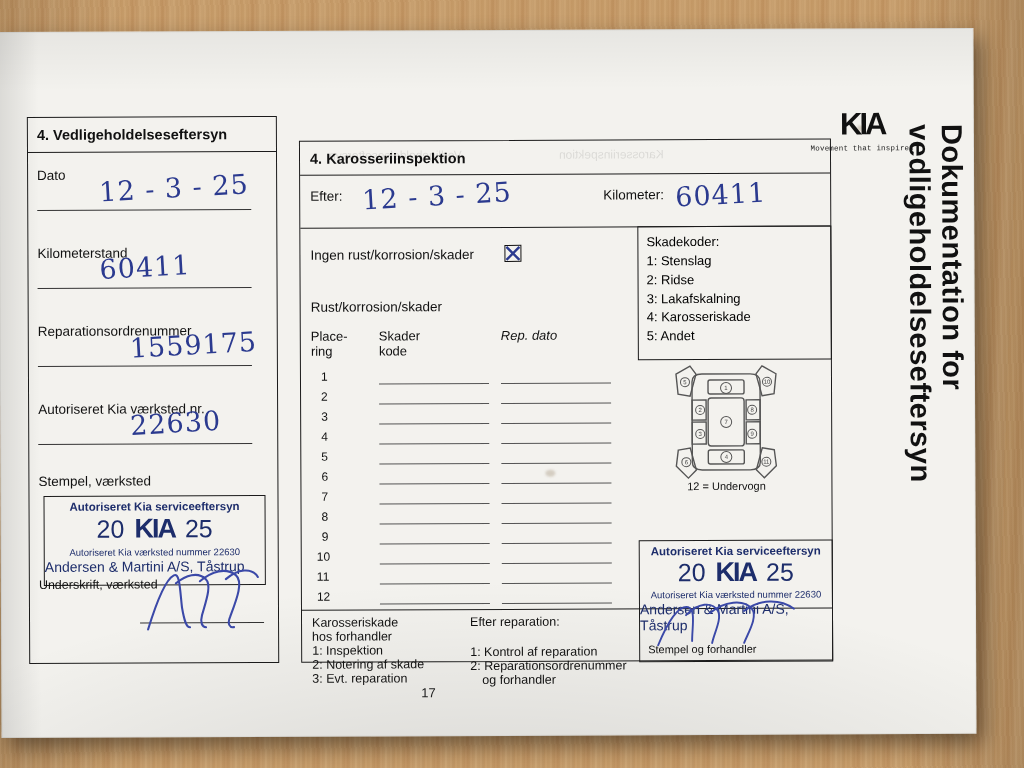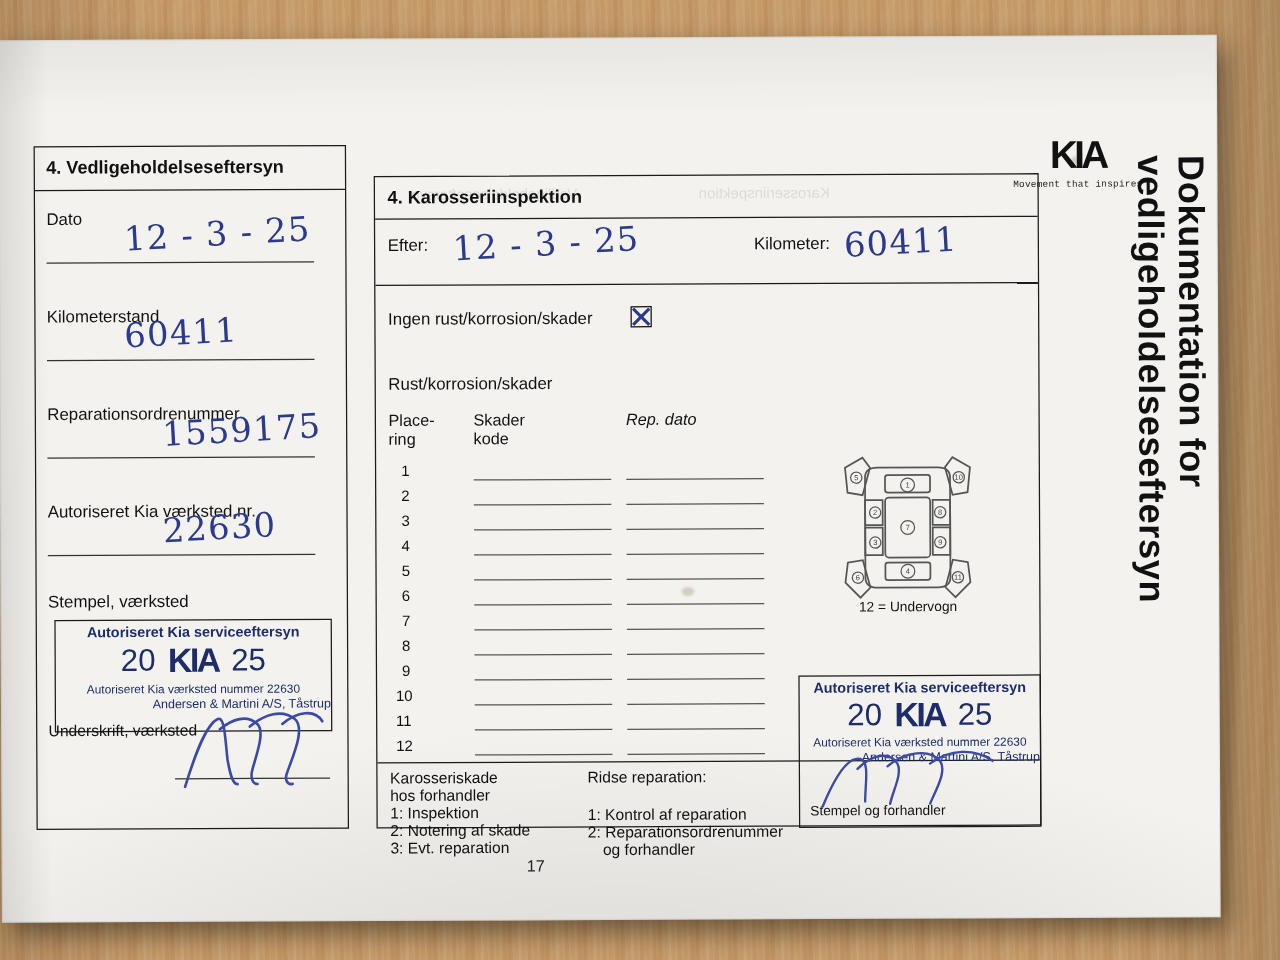--- a/index.html
+++ b/index.html
@@ -67,21 +67,21 @@
   .field .lbl{display:block;margin-bottom:22px;}
   .field .line{position:absolute;left:62px;right:16px;top:30px;border-bottom:1px solid #333;}
 
   
   .stampbox{position:absolute;border:1.5px solid #1b1b1b;background:transparent;}
   .stamp-title{font-size:11.5px;font-weight:bold;color:#1d2d6b;text-align:center;}
   .stamp-row{display:flex;align-items:center;justify-content:center;gap:10px;}
   .stamp-year{font-size:25px;color:#1d2d6b;font-family:"Liberation Sans",sans-serif;}
   .kia-logo{font-family:"Liberation Sans",sans-serif;font-weight:bold;letter-spacing:-2px;color:#1d2d6b;font-size:27px;}
   .stamp-sub{font-size:9.5px;color:#1d2d6b;text-align:center;line-height:1.25;}
-  .stamp-sub2{font-size:10px;color:#1d2d6b;text-align:right;}
+  .stamp-sub2{font-size:14px;color:#1d2d6b;text-align:left;}
 
   
   #body-panel{left:300px;top:110px;width:530px;height:520px;}
   .row-line{position:absolute;border-bottom:1px solid #1b1b1b;}
 
   .codes{position:absolute;border:1.5px solid #1b1b1b;padding:6px 8px;line-height:1.45;font-size:13px;}
 
   .tablehdr{font-size:13px;color:#111;line-height:1.15;}
   .rownum{font-size:12px;color:#111;}
 
@@ -199,20 +199,28 @@
 
     <span class="lbl" style="position:absolute;left:10px;top:106px;">Ingen rust/korrosion/skader</span>
     <span style="position:absolute;left:204px;top:104px;width:15px;height:15px;border:1.5px solid #111;">
       <svg width="15" height="15" viewBox="0 0 15 15">
         <path d="M1 1 L14 14 M14 1 L1 14" stroke="#2b3a8f" stroke-width="2.4" fill="none"></path>
       </svg>
     </span>
 
     <span class="lbl" style="position:absolute;left:10px;top:158px;">Rust/korrosion/skader</span>
 
+    <div class="codes" style="left:337px;top:86px;width:176px;height:120px;">
+      <div style="font-size:13px;">Skadekoder:</div>
+      <div>1: Stenslag</div>
+      <div>2: Ridse</div>
+      <div>3: Lakafskalning</div>
+      <div>4: Karosseriskade</div>
+      <div>5: Andet</div>
+    </div>
 
     <div class="tablehdr" style="position:absolute;left:10px;top:188px;">
       <div>Place-</div>
       <div>ring</div>
     </div>
     <div class="tablehdr" style="position:absolute;left:78px;top:188px;">
       <div>Skader</div>
       <div>kode</div>
     </div>
     <div class="tablehdr" style="position:absolute;left:200px;top:188px;font-style:italic;">Rep. dato</div>
@@ -338,21 +346,21 @@
 
     <div style="position:absolute;left:10px;top:474px;" class="small">
       <div>Karosseriskade</div>
       <div>hos forhandler</div>
       <div>1: Inspektion</div>
       <div>2: Notering af skade</div>
       <div>3: Evt. reparation</div>
     </div>
 
     <div style="position:absolute;left:168px;top:474px;" class="small">
-      <div>Ridse reparation:</div>
+      <div>Efter reparation:</div>
       <div style="height:16px;"></div>
       <div>1: Kontrol af reparation</div>
       <div>2: Reparationsordrenummer</div>
       <div style="padding-left:12px;">og forhandler</div>
     </div>
 
     <div class="stampbox" style="left:337px;top:400px;width:192px;height:120px;background:rgba(255,255,255,0.0);">
       <div class="stamp-title" style="margin-top:4px;">Autoriseret Kia serviceeftersyn</div>
       <div class="stamp-row" style="margin-top:0px;">
         <span class="stamp-year">20</span>

